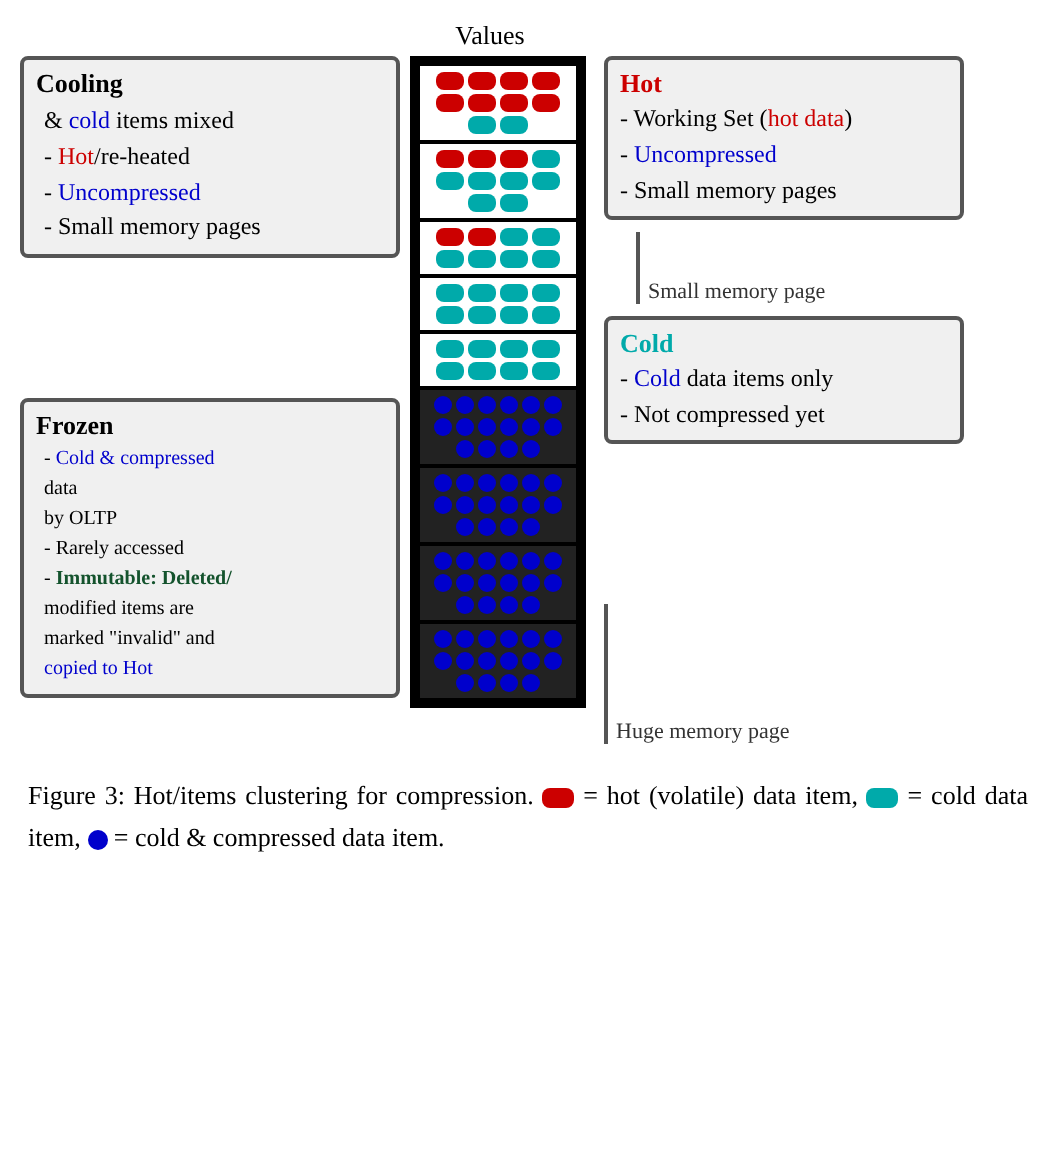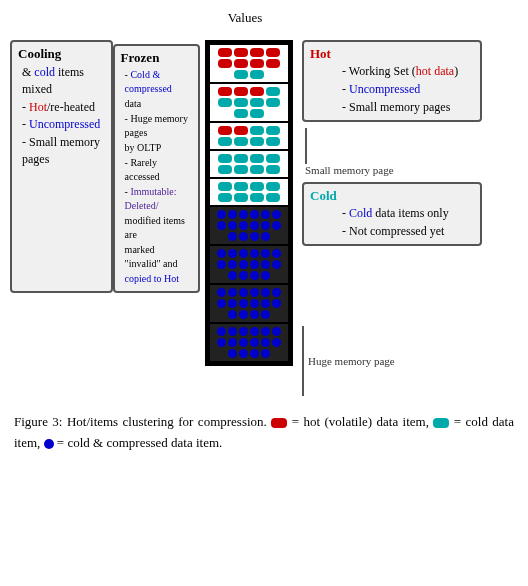--- a/index.html
+++ b/index.html
@@ -16,21 +16,21 @@
       display: flex;
       flex-direction: row;
       align-items: flex-start;
       width: 100%;
       margin-bottom: 16px;
     }
 
     
     .left-labels {
       display: flex;
-      flex-direction: row;
+      flex-direction: column;
       width: 190px;
       flex-shrink: 0;
     }
 
     .label-box {
       border: 2px solid #555;
       border-radius: 4px;
       padding: 4px 6px;
       margin-bottom: 4px;
       background: #f0f0f0;
@@ -142,21 +142,20 @@
       font-size: 12px;
     }
 
     .right-label-box.hot-box {
       margin-bottom: 0;
     }
 
     .right-label-ul {
       list-style: none;
       padding: 0;
-      margin-left: 32px;
     }
     .right-label-ul li {
       line-height: 1.5;
     }
 
     
     .caption {
       font-size: 13px;
       line-height: 1.6;
       text-align: justify;
@@ -189,21 +188,21 @@
       background: #0000cc;
       border-radius: 50%;
       vertical-align: middle;
     }
   </style>
 </head>
 <body>
 
 <div>
 
-  <div style="display:flex; flex-direction:row; margin-bottom:14px; align-items:flex-end;">
+  <div style="display:flex; flex-direction:row; margin-bottom:2px; align-items:flex-end;">
     <div style="width:190px;"></div>
     <div style="width:90px; text-align:center;">
       <span style="font-size:13px;">Values</span>
     </div>
   </div>
 
   <div class="diagram-area">
 
     <div class="left-labels">
 
@@ -217,24 +216,23 @@
         </ul>
       </div>
 
       <div style="height: 62px;"></div>
 
       <div class="label-box frozen-box">
         <div class="label-box-title">Frozen</div>
         <ul style="font-size:10px; line-height:1.4;">
           <li>- <span class="cold-blue">Cold &amp; compressed</span></li>
           <li>  data</li>
-          <li>- Huge memory pages</li>
           <li>  by OLTP</li>
           <li>- Rarely accessed</li>
-          <li>- <span style="color:#4c1d95;">Immutable: Deleted/</span></li>
+          <li>- <span style="color:#14532d;font-weight:bold;">Immutable: Deleted/</span></li>
           <li>  modified items are</li>
           <li>  marked "invalid" and</li>
           <li>  <span class="cold-blue">copied to Hot</span></li>
         </ul>
       </div>
 
     </div>
 
     <div class="center-column">
       <div class="cells-wrapper">
@@ -383,35 +381,35 @@
 
         <div class="right-label-box hot-box">
           <div style="font-weight:bold; font-size:13px; color:#cc0000;">Hot</div>
           <ul class="right-label-ul">
             <li>- Working Set (<span class="hot-red">hot data</span>)</li>
             <li>- <span class="cold-blue">Uncompressed</span></li>
             <li>- Small memory pages</li>
           </ul>
         </div>
 
-        <div style="display:flex; align-items:flex-start; margin: 6px 3px; flex-direction: column;">
+        <div style="display:flex; align-items:flex-end; margin: 6px 16px;">
           <div style="width:2px; height:36px; background:#555; margin-right:4px;"></div>
           <span style="font-size:11px; color:#333;">Small memory page</span>
         </div>
 
         <div class="right-label-box" style="margin-top:2px;">
           <div style="font-weight:bold; font-size:13px; color:#00aaaa;">Cold</div>
           <ul class="right-label-ul">
             <li>- <span class="cold-blue">Cold</span> data items only</li>
             <li>- Not compressed yet</li>
           </ul>
         </div>
       </div>
 
-      <div style="display:flex; align-items:center; margin-top: 80px;">
+      <div style="display:flex; align-items:flex-end; margin-top: 80px;">
         <div style="width:2px; height:70px; background:#555; margin-right:4px;"></div>
         <span style="font-size:11px; color:#333;">Huge memory page</span>
       </div>
 
     </div>
 
   </div>
 
   <div class="caption">
     <span style="font-weight:normal;">Figure 3:</span>

